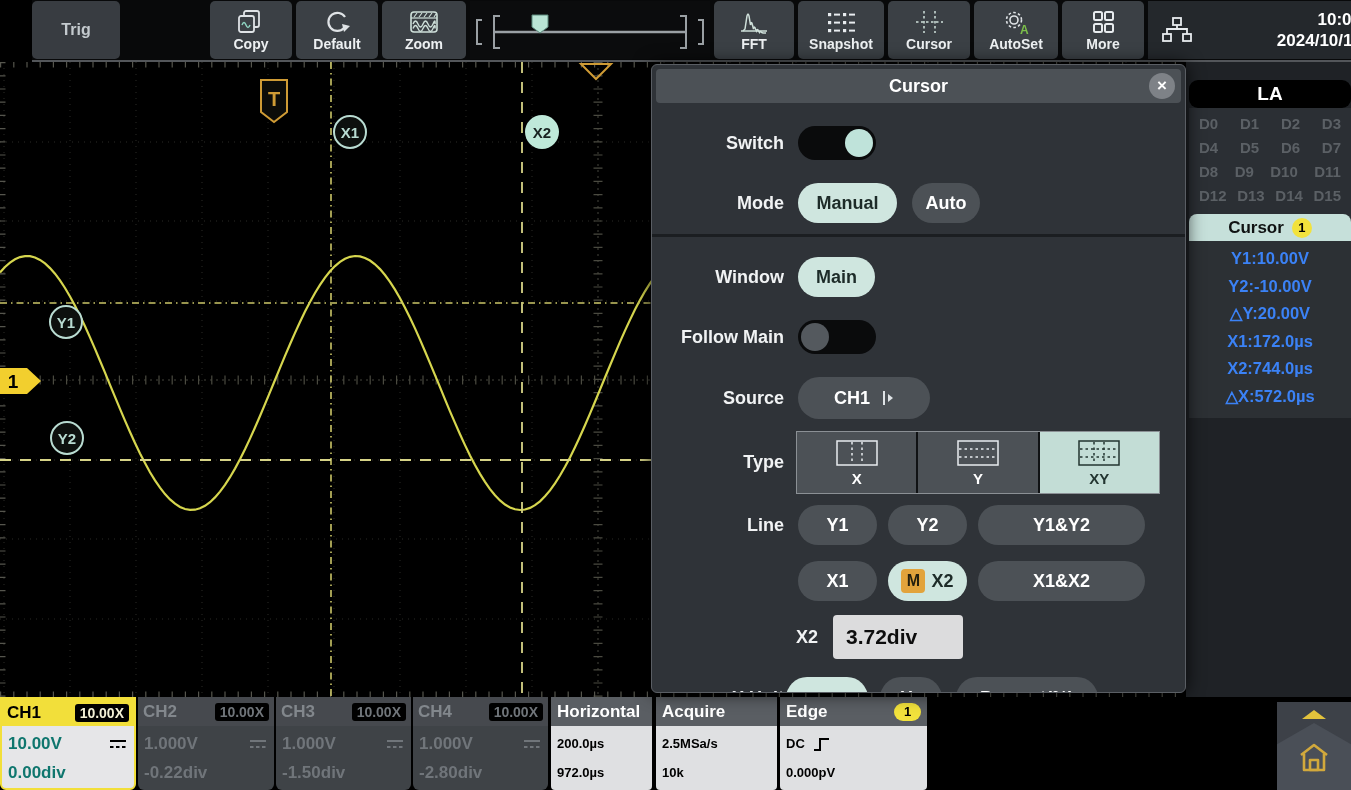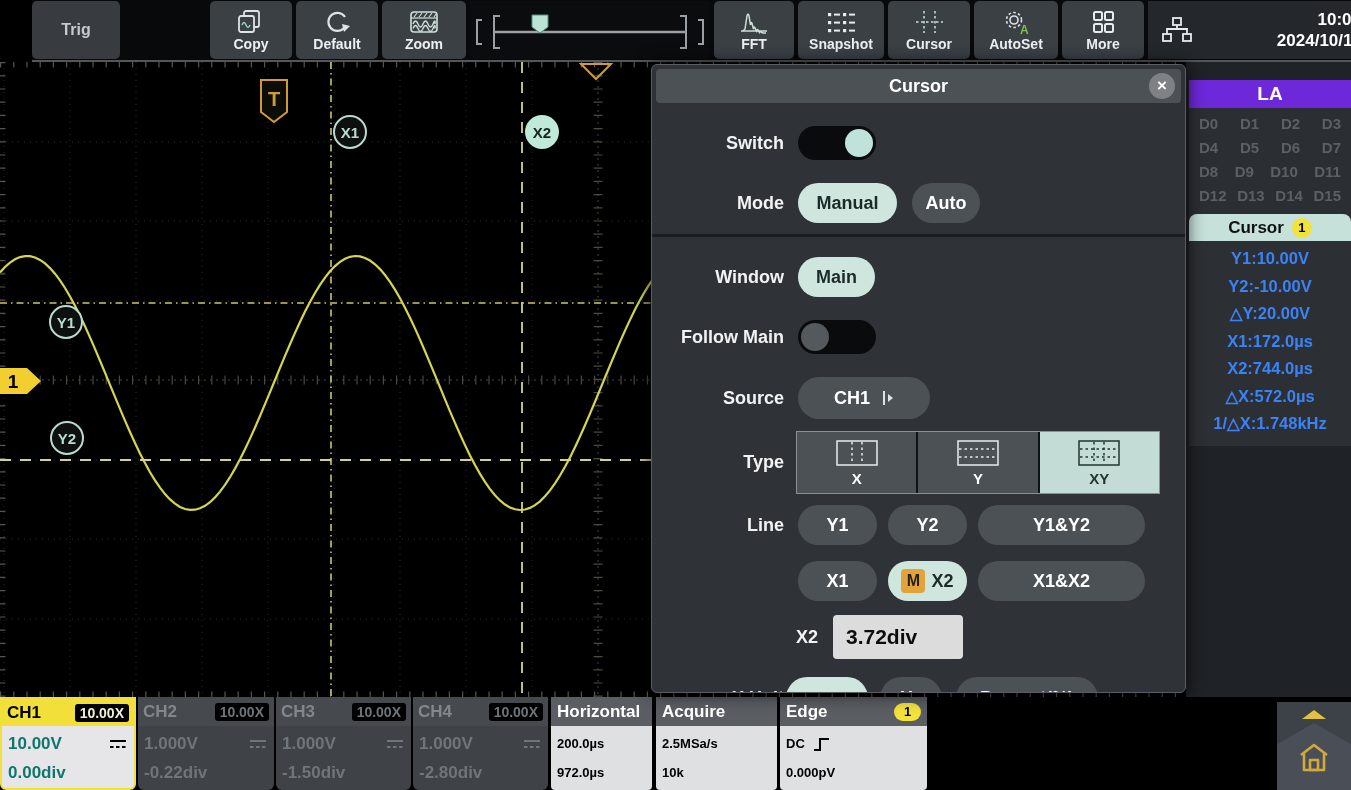--- a/index.html
+++ b/index.html
@@ -50,22 +50,22 @@
   .tcell.mint{background:#c3ddd6;color:#233531;}
   .mbadge{display:inline-flex;align-items:center;justify-content:center;width:24px;height:24px;border-radius:4px;
           background:#e2a33b;color:#241f0e;font-weight:700;font-size:16px;margin-right:6px;}
   .x2input{position:absolute;left:181px;top:550px;width:130px;height:44px;background:#dcdcdd;border-radius:4px;
            color:#0d0d0d;font-weight:700;font-size:21px;display:flex;align-items:center;padding-left:13px;
            box-sizing:border-box;cursor:text;}
 
   
   .rpanel{position:absolute;left:1186px;top:62px;width:165px;height:635px;background:#1f2226;z-index:4;}
   .labox{position:absolute;left:3px;top:18px;width:162px;}
-  .lahead{height:28px;background:#6d28d9;color:#fff;font-weight:700;font-size:19px;
-          display:flex;align-items:center;justify-content:center;cursor:pointer;}
+  .lahead{height:28px;background:#000000;color:#fff;font-weight:700;font-size:19px;
+          display:flex;align-items:center;justify-content:center;cursor:pointer;border-radius:9px;}
   .labody{background:#2b2f34;padding:3px 0 19px 0;}
   .drow{display:flex;justify-content:space-between;padding:0 10px;height:24px;align-items:center;}
   .drow span{color:#5b6065;font-weight:700;font-size:15px;}
   .curbox{position:absolute;left:3px;top:152px;width:162px;}
   .curhead{height:27px;background:#c6e0da;border-radius:8px 8px 0 0;display:flex;align-items:center;
            justify-content:center;gap:8px;color:#101212;font-weight:700;font-size:17px;cursor:pointer;}
   .curbadge{width:20px;height:20px;border-radius:50%;background:#f2e23c;color:#000;font-size:13px;
             font-weight:700;display:flex;align-items:center;justify-content:center;}
   .curbody{background:#2c3034;padding:4px 0 8px 0;}
   .rline{height:27.5px;line-height:27.5px;text-align:center;color:#3b82f6;font-weight:700;font-size:16.5px;}
@@ -453,21 +453,20 @@
         <span>Cursor</span>
         <span class="curbadge">1</span>
       </div>
       <div class="curbody">
         <div class="rline">Y1:10.00V</div>
         <div class="rline">Y2:-10.00V</div>
         <div class="rline">△Y:20.00V</div>
         <div class="rline">X1:172.0µs</div>
         <div class="rline">X2:744.0µs</div>
         <div class="rline">△X:572.0µs</div>
-        <div class="rline">1/△X:1.748kHz</div>
       </div>
     </div>
   </div>
 
   <div class="bbar">
     <div class="chbox active" style="left:0;width:136px">
       <div class="chhead">
         <span class="chname">CH1</span>
         <span class="chprobe">10.00X</span>
       </div>

